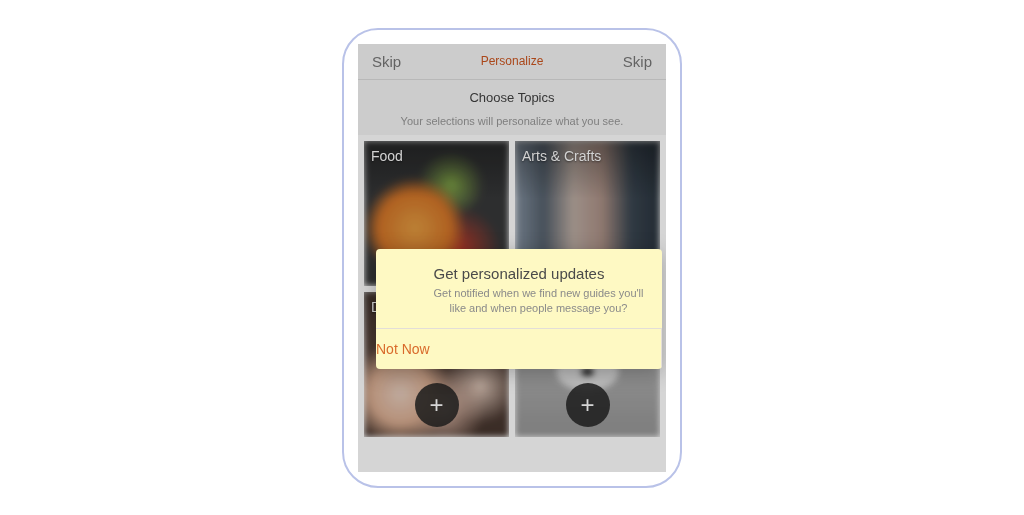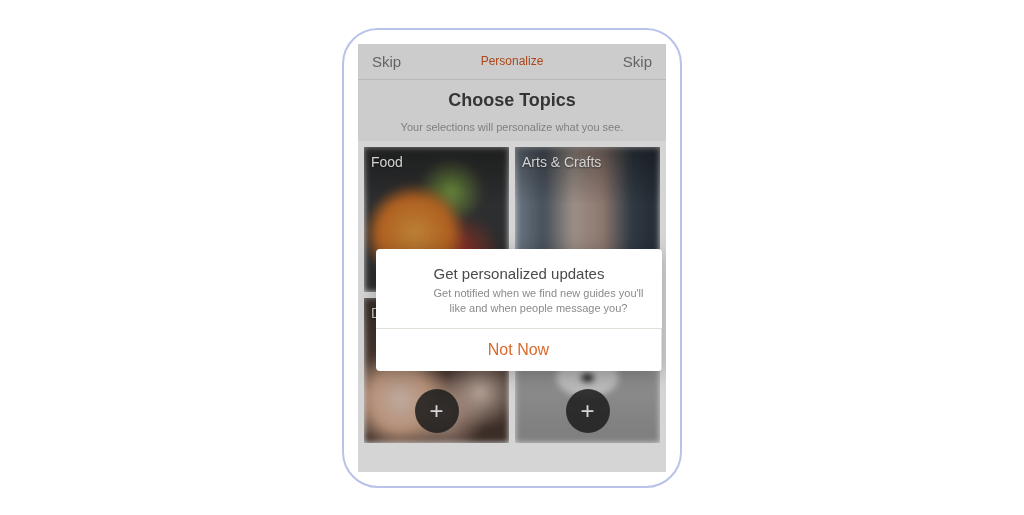--- a/index.html
+++ b/index.html
@@ -59,23 +59,23 @@
       font-weight: 500;
     }
     .header-block {
       text-align: center;
       padding: 10px 0 8px 0;
       background: #dedede;
       position: relative;
       z-index: 0;
     }
     .header-block h2 {
-      font-size: 18px;
+      font-size: 13px;
       color: #3a3a3a;
-      font-weight: 700;
+      font-weight: 400;
     }
     .header-block p {
       font-size: 11px;
       color: #8a8a8a;
       margin-top: 10px;
     }
     .grid {
       display: grid;
       grid-template-columns: 1fr 1fr;
       gap: 6px;
@@ -153,21 +153,21 @@
       color: #e8e8e8;
       font-size: 24px;
       font-weight: 300;
       line-height: 1;
     }
     .modal {
       position: absolute;
       left: 18px;
       right: 4px;
       top: 205px;
-      background: #ffffff;
+      background: #fef9c3;
       border-radius: 4px;
       box-shadow: 0 4px 20px rgba(0,0,0,0.25);
       z-index: 10;
       overflow: hidden;
     }
     .modal-body {
       padding: 16px 18px 12px 18px;
       text-align: center;
     }
     .modal-body h3 {
@@ -181,23 +181,23 @@
       color: #8a8a8a;
       line-height: 1.4;
       margin-left: 39px;
     }
     .modal-actions {
       display: flex;
       border-top: 1px solid #e3ded8;
     }
     .modal-actions .btn {
       flex: 1;
-      text-align: center;
+      text-align: left;
       padding: 12px 0;
-      font-size: 16px;
+      font-size: 14px;
       cursor: pointer;
     }
     .modal-actions .btn:first-child {
       border-right: 1px solid #e3ded8;
       color: #8a8a8a;
     }
     .modal-actions .btn:last-child {
       color: #d96a2b;
       font-weight: 500;
     }

